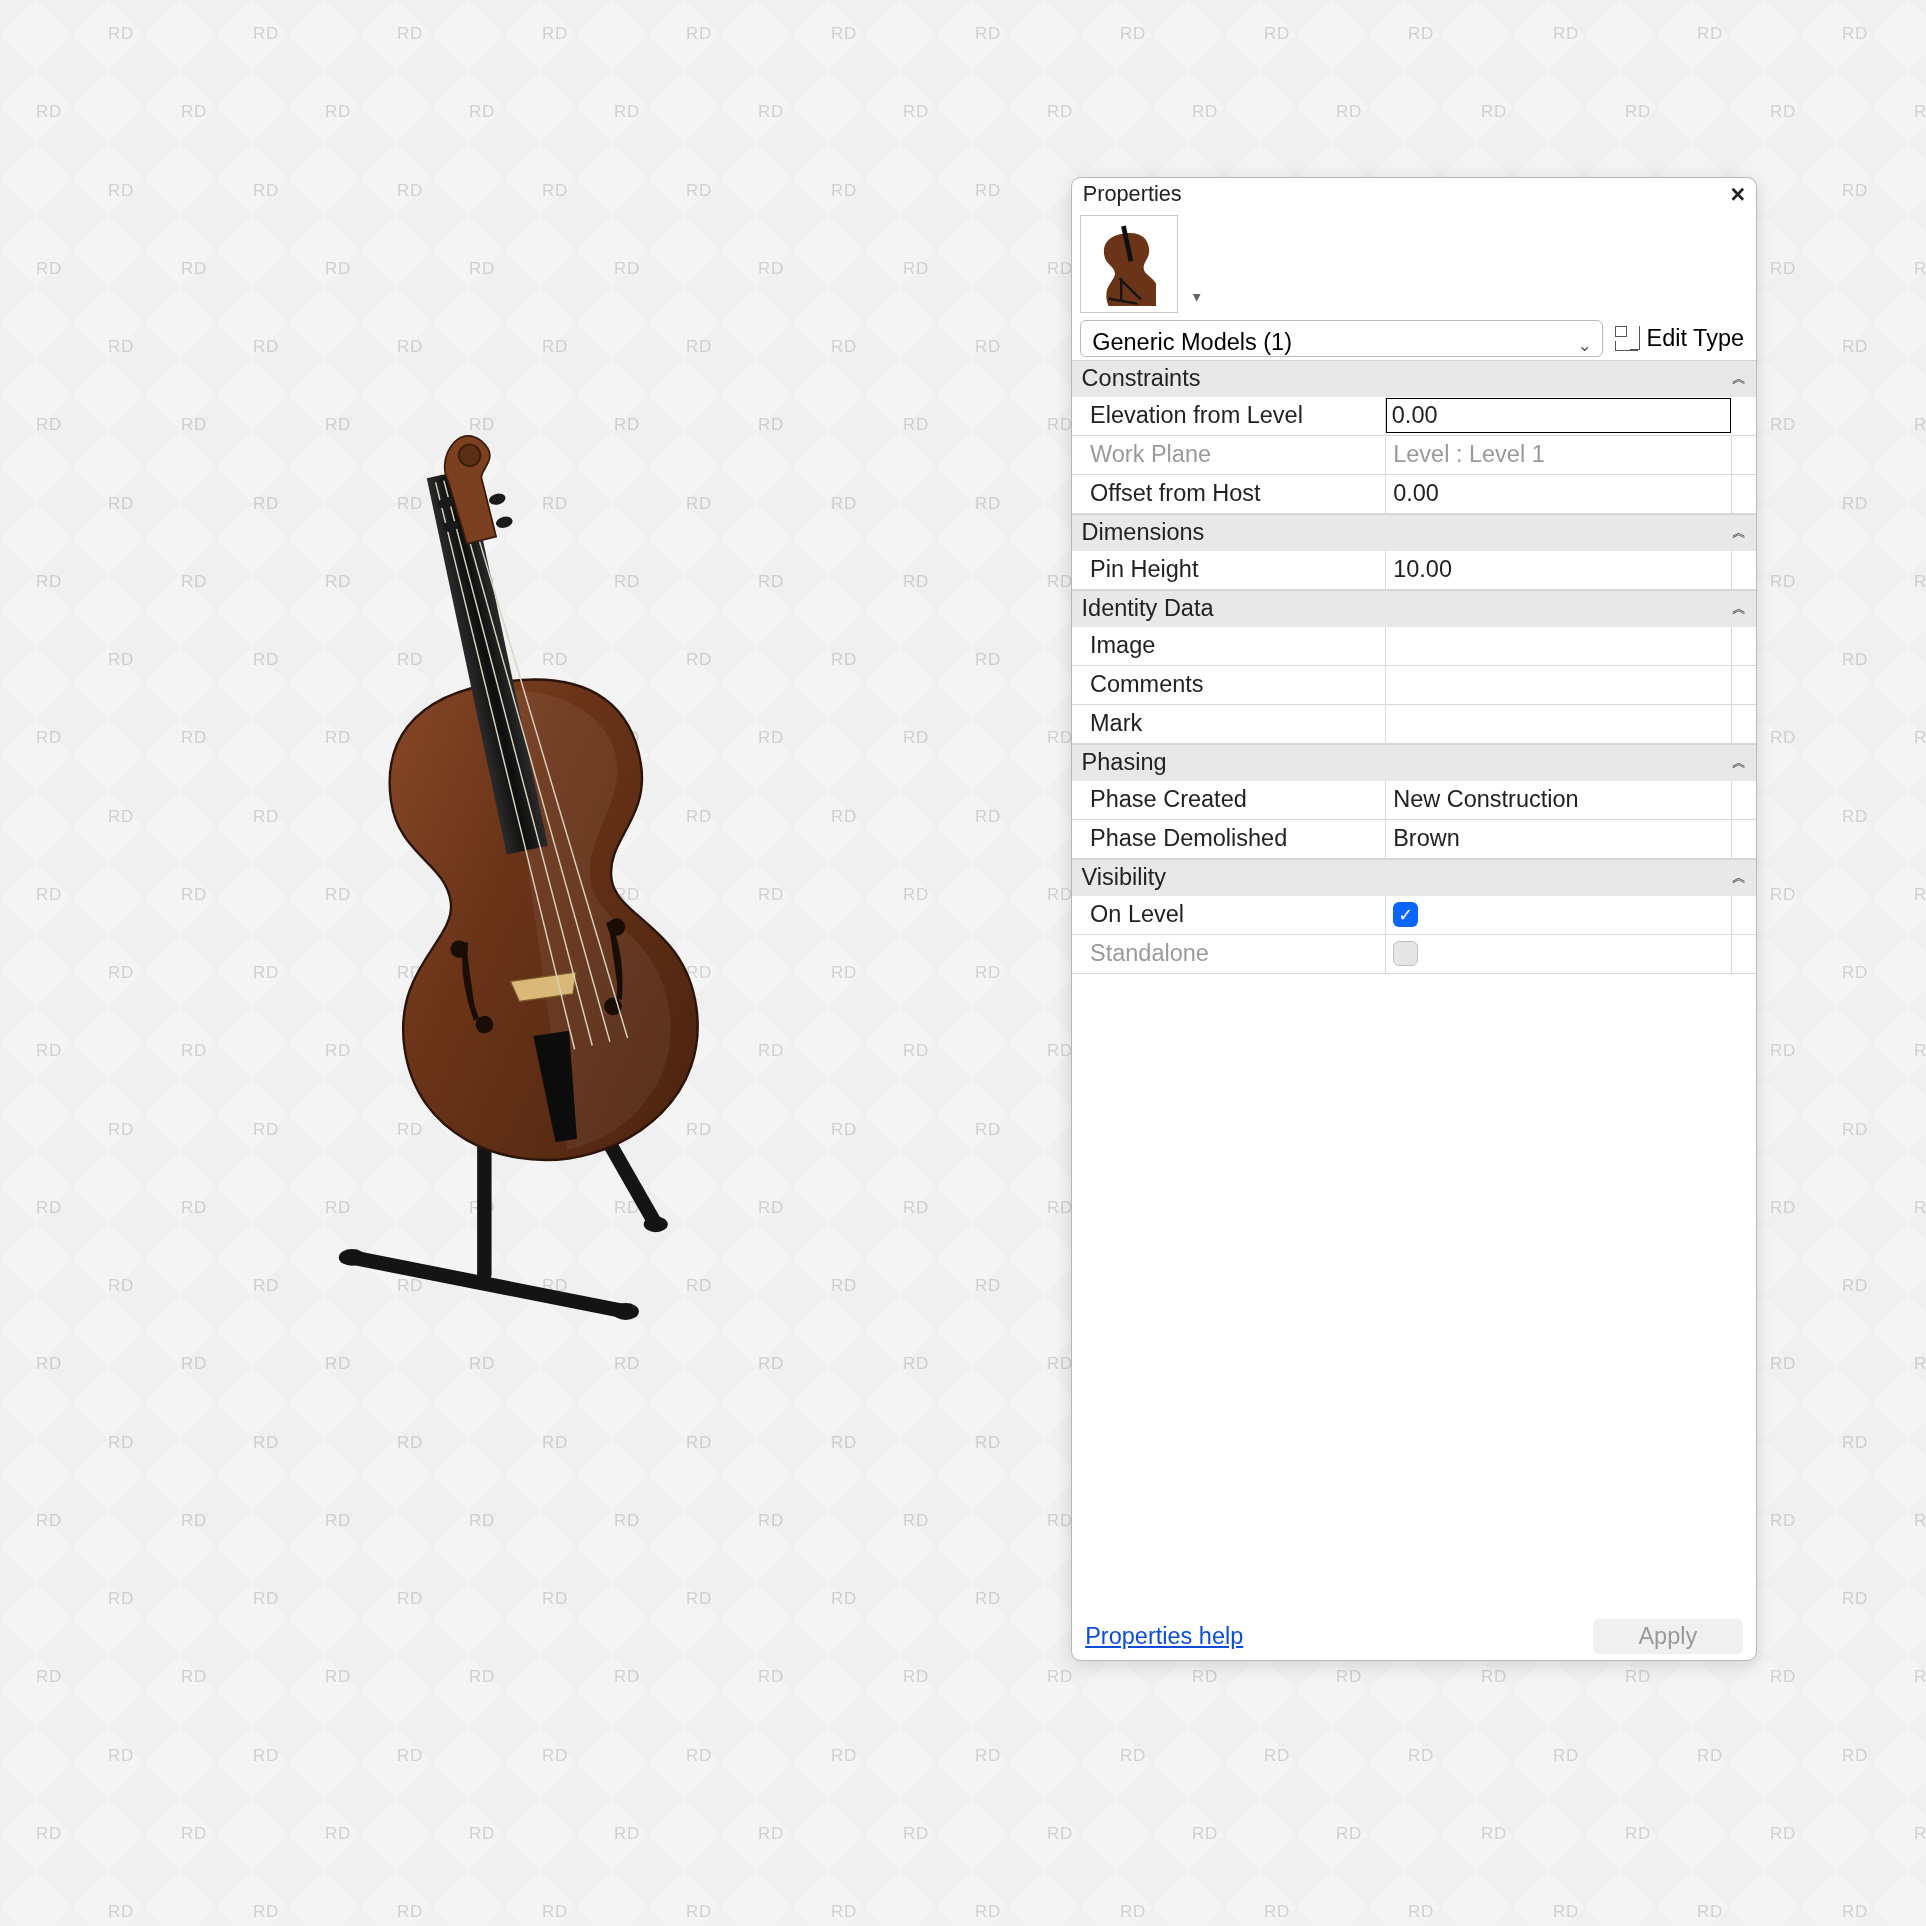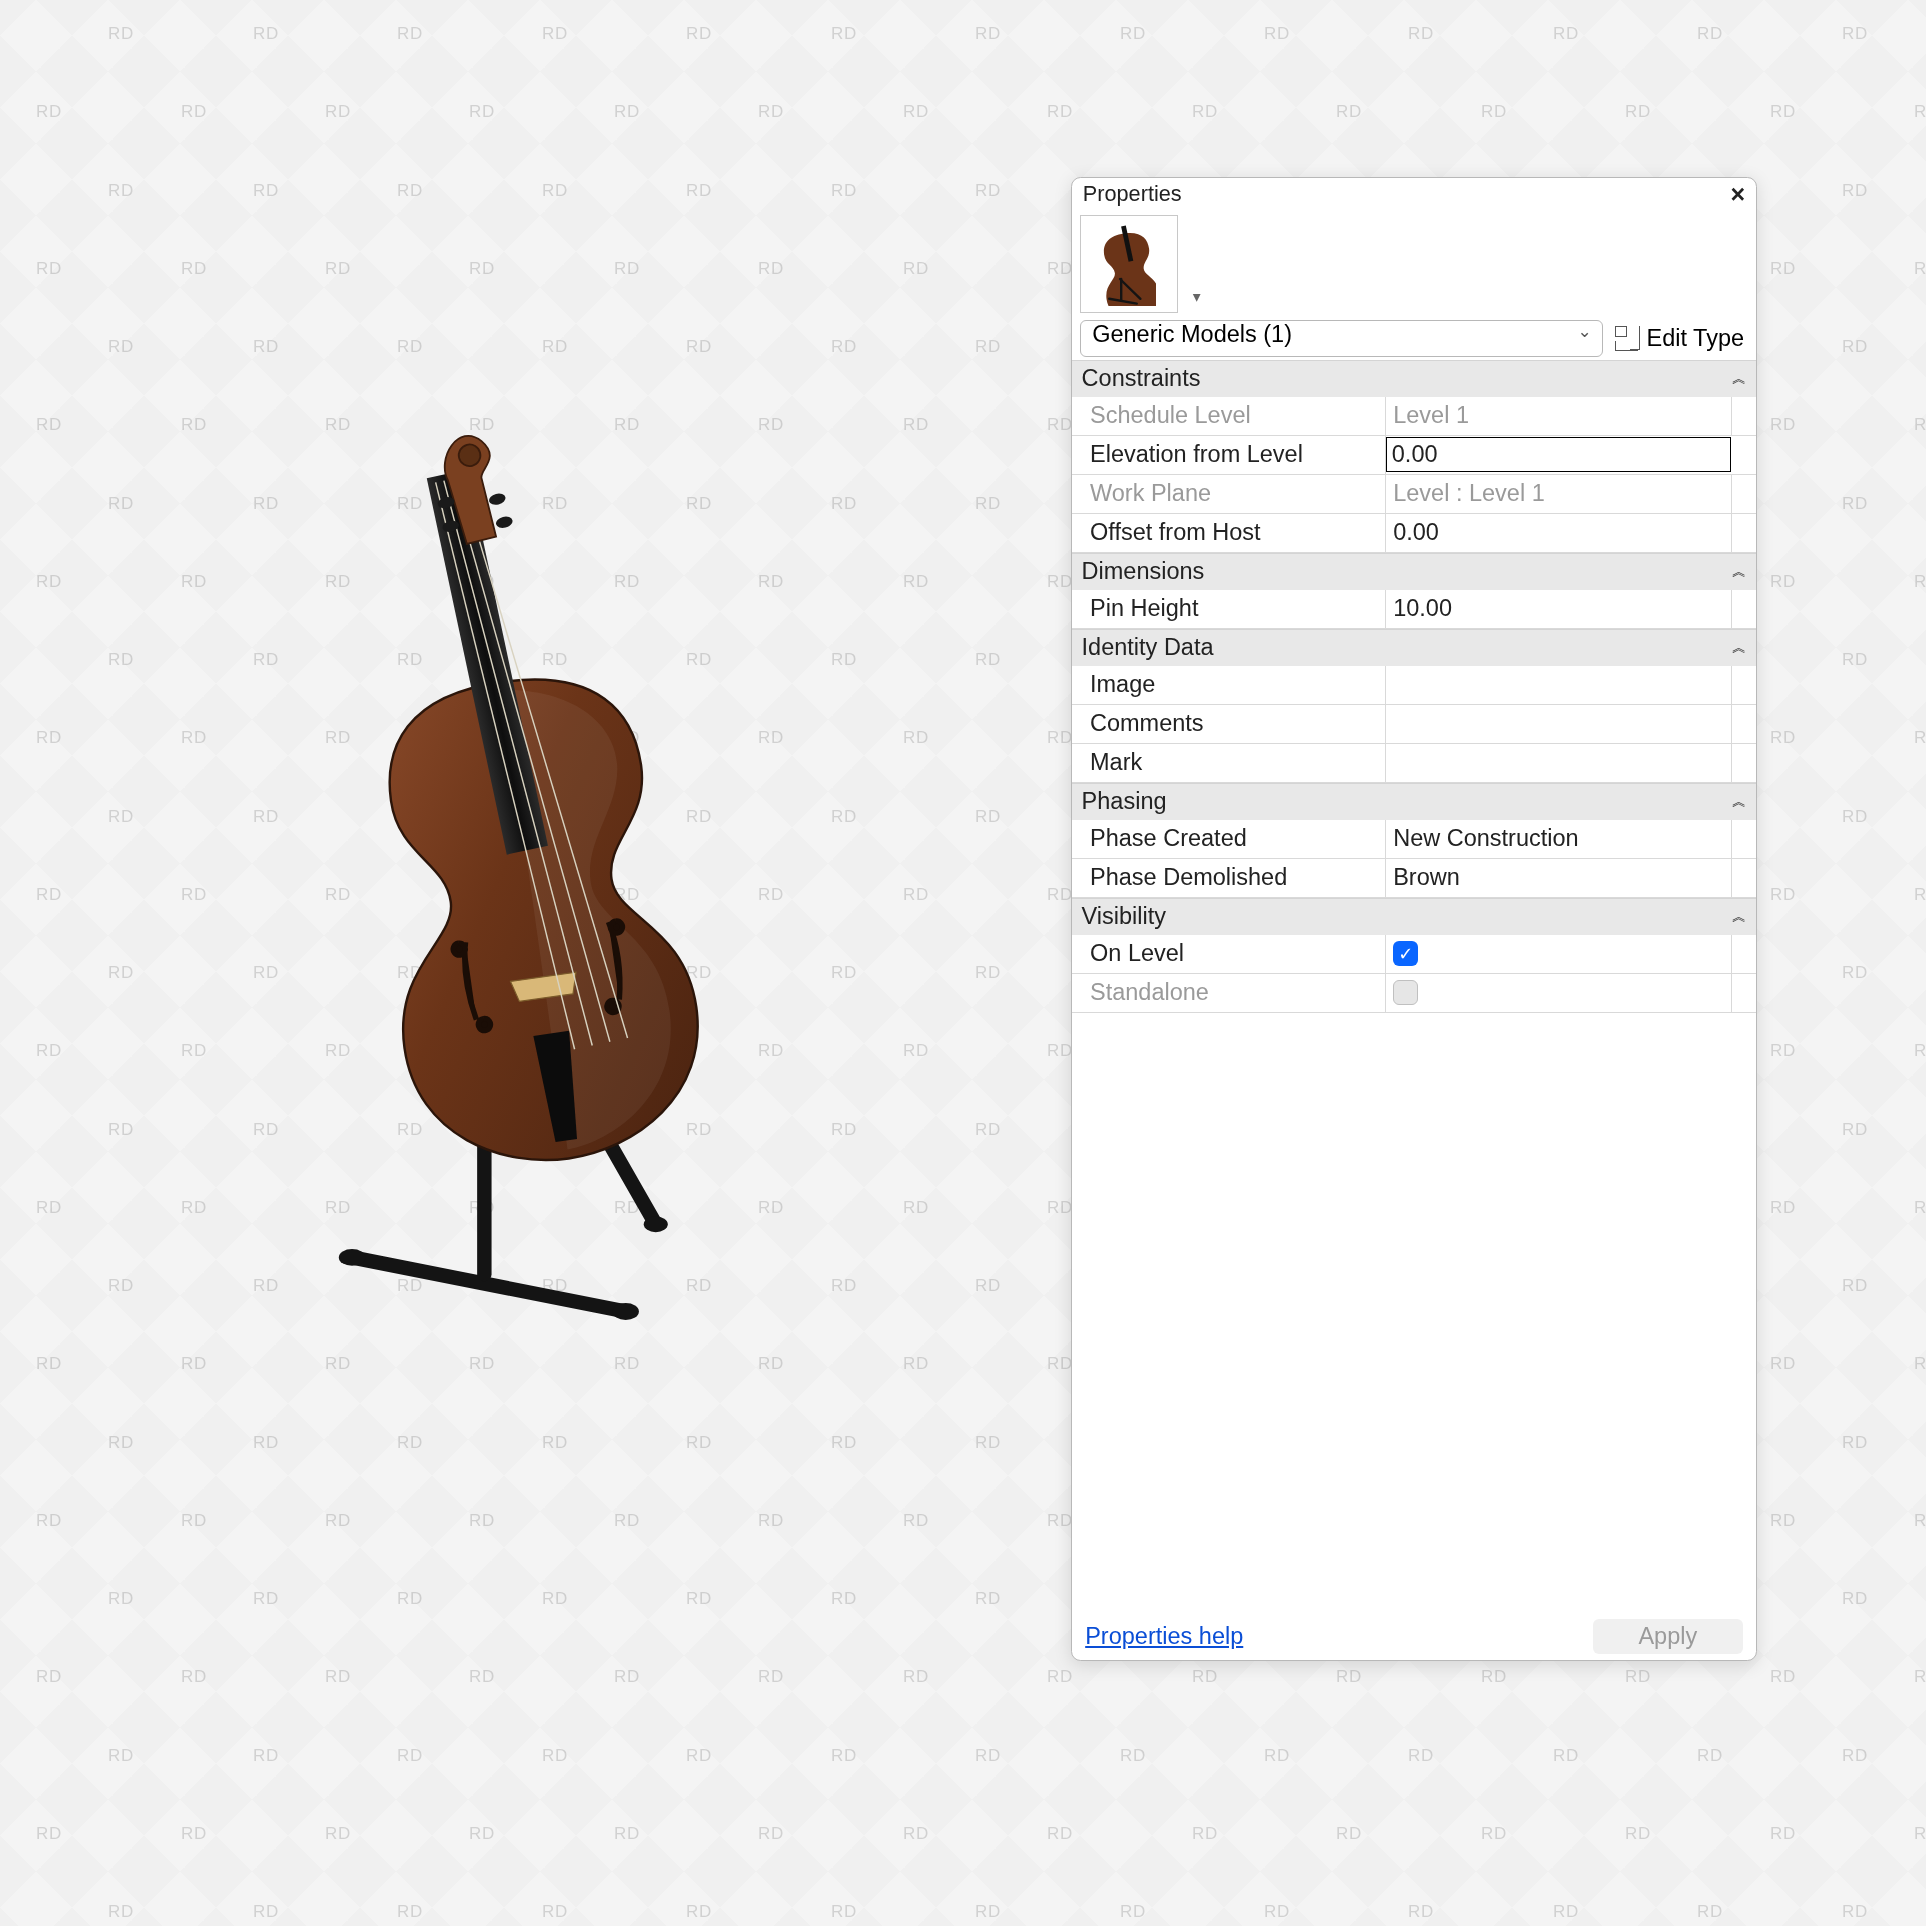--- a/index.html
+++ b/index.html
@@ -117,21 +117,21 @@
     align-items: center;
     padding: 0 8.4px;
     gap: 8.4px;
   }
   .selector {
     flex: 1;
     height: 37px;
     border: 0.6px solid #b8b8b8;
     border-radius: 6px;
     display: flex;
-    align-items: flex-start;
+    align-items: flex-end;
     padding: 0 10.8px;
     font-size: 23.5px;
     position: relative;
     background: #fff;
   }
   .selector .chev {
     position: absolute;
     right: 10.8px;
     color: #555;
     font-size: 17px;
@@ -726,27 +726,20 @@
     </div>
   </div>
 
   <div class="panel-body">
 
     <div class="section-head">
       <span>Constraints</span>
       <span class="collapse-ic">︽</span>
     </div>
     <div class="prop-row">
-      <div class="prop-label disabled">Schedule Level</div>
-      <div class="prop-value disabled">
-        <span>Level 1</span>
-        <span class="trailing"></span>
-      </div>
-    </div>
-    <div class="prop-row">
       <div class="prop-label">Elevation from Level</div>
       <div class="prop-value active-edit">
         <span>0.00</span>
       </div>
     </div>
     <div class="prop-row">
       <div class="prop-label disabled">Work Plane</div>
       <div class="prop-value disabled">
         <span>Level : Level 1</span>
         <span class="trailing"></span>

